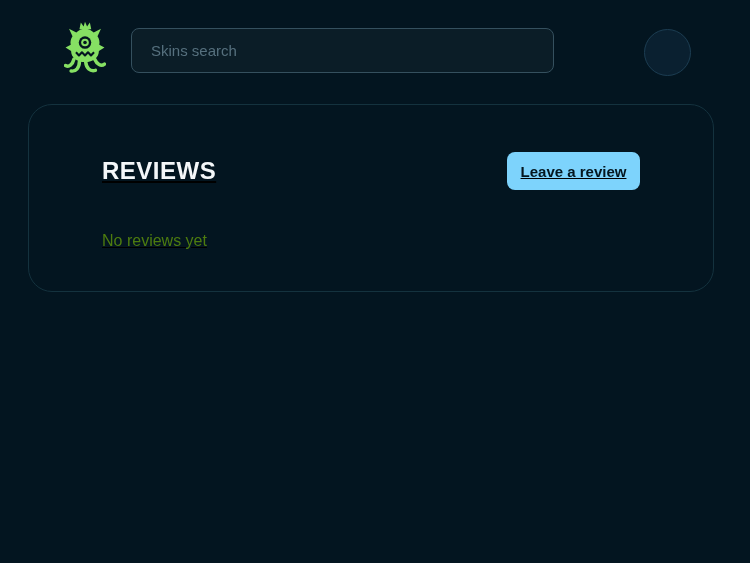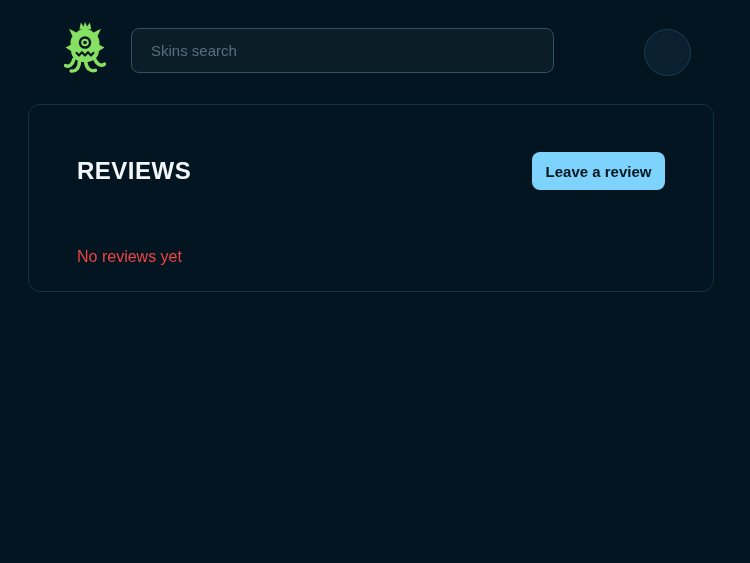--- a/index.html
+++ b/index.html
@@ -43,23 +43,24 @@
     border-radius: 50%;
     background: #0a2030;
     border: 1px solid #1c3d52;
     cursor: pointer;
   }
   .reviews-card {
     position: absolute;
     left: 28px; top: 104px;
     width: 686px; height: 188px;
     border: 1px solid #14323e;
-    border-radius: 12px;
+    border-radius: 24px;
     background: #031520;
-    padding: 47px 48px;
+    padding: 47px 73px;
+    text-decoration: underline;
   }
   .card-header-row {
     display: flex;
     align-items: center;
     justify-content: space-between;
     height: 38px;
   }
   .reviews-title {
     color: #f4f7f9;
     font-size: 24px;
@@ -75,22 +76,22 @@
     border-radius: 8px;
     font-size: 15px;
     font-weight: bold;
     font-family: "Liberation Sans", sans-serif;
     cursor: pointer;
     display: flex;
     align-items: center;
     justify-content: center;
   }
   .empty-message {
-    margin-top: 56px;
-    color: #ef4444;
+    margin-top: 40px;
+    color: #4d7c0f;
     font-size: 16px;
     line-height: 22px;
   }
 </style>
 </head>
 <body>
 
 <div class="header">
 
   <div class="logo">

